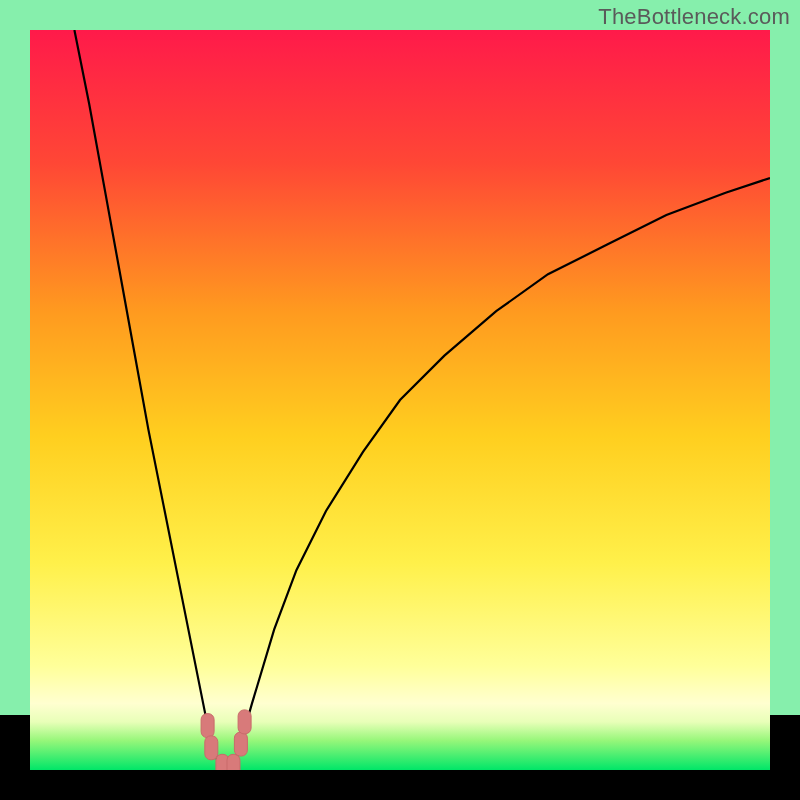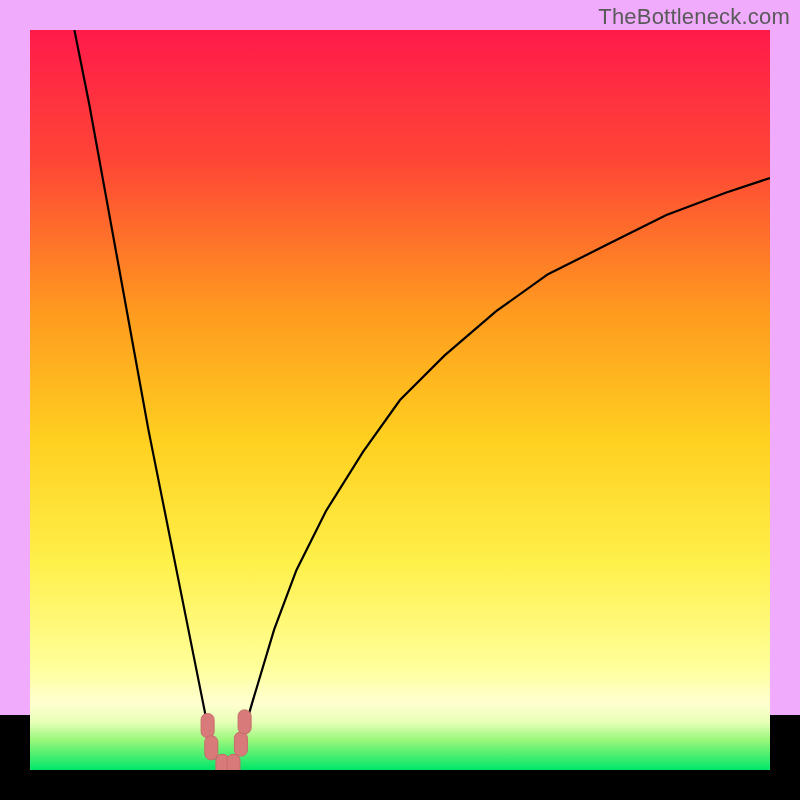--- a/index.html
+++ b/index.html
@@ -9,21 +9,21 @@
     height: 800px;
     overflow: hidden;
     background: #000;
     font-family: Arial, Helvetica, sans-serif;
   }
   .frame {
     position: absolute;
     top: 0; left: 0;
     width: 800px;
     height: 715px;
-    background: #f0abfc;
+    background: #86efac;
   }
   .plot-area {
     position: absolute;
     top: 30px;
     left: 30px;
     width: 740px;
     height: 740px;
     overflow: hidden;
   }
   .gradient {

